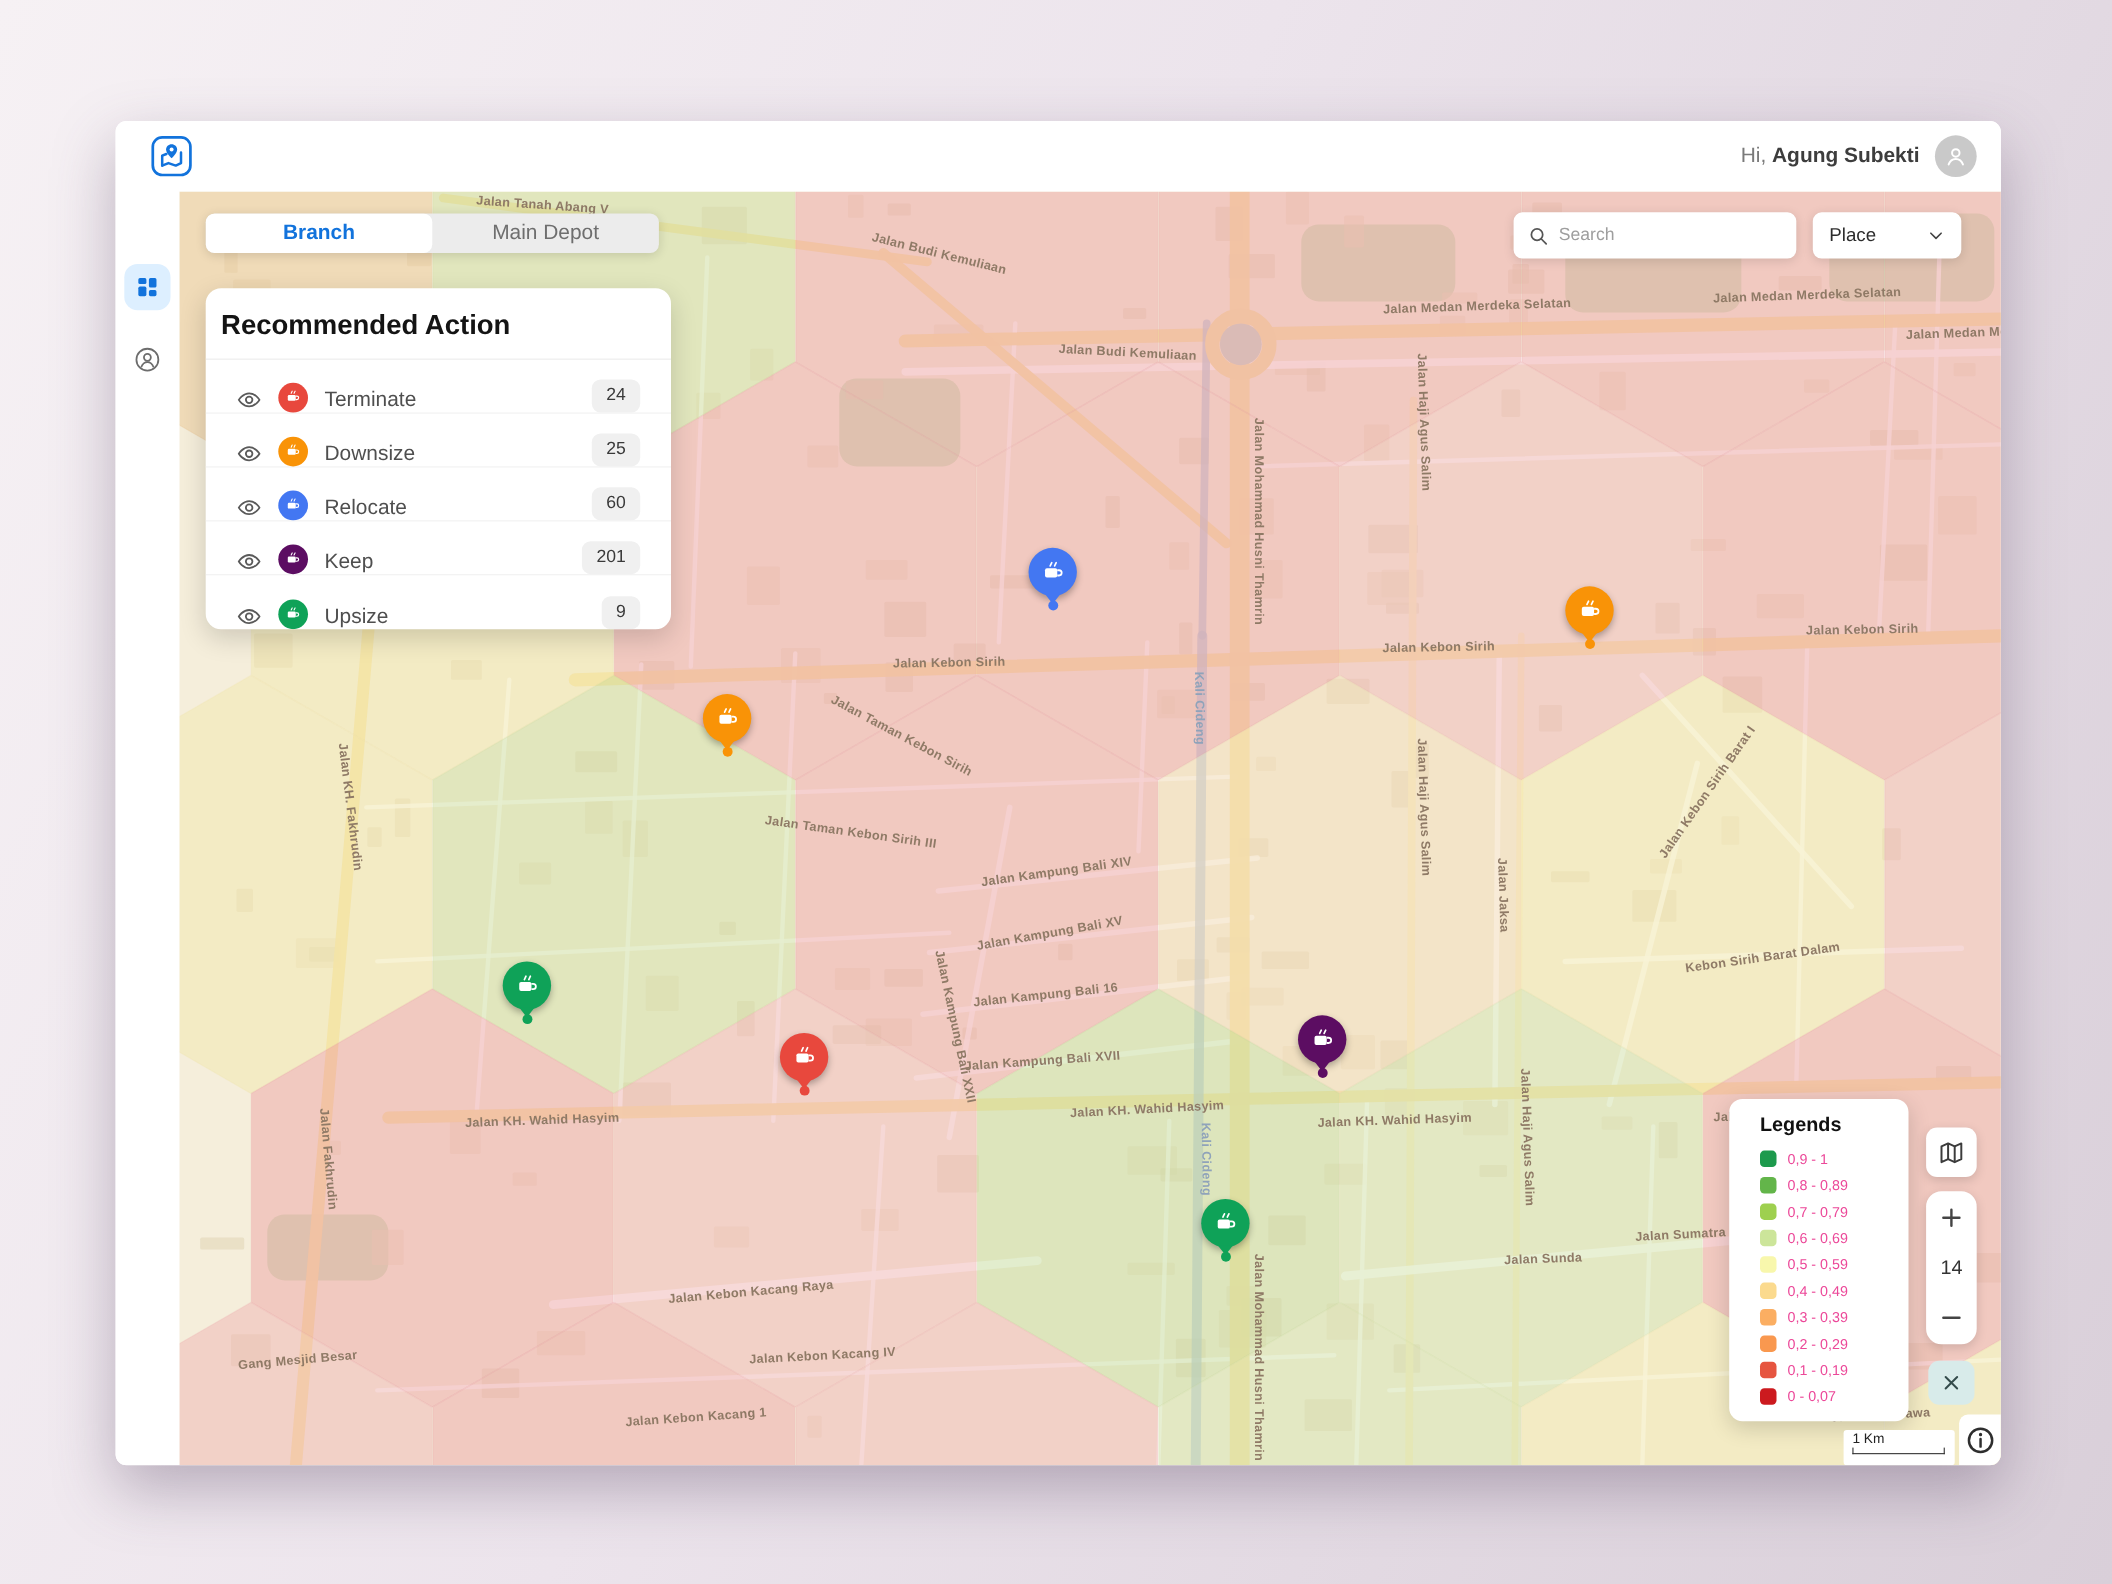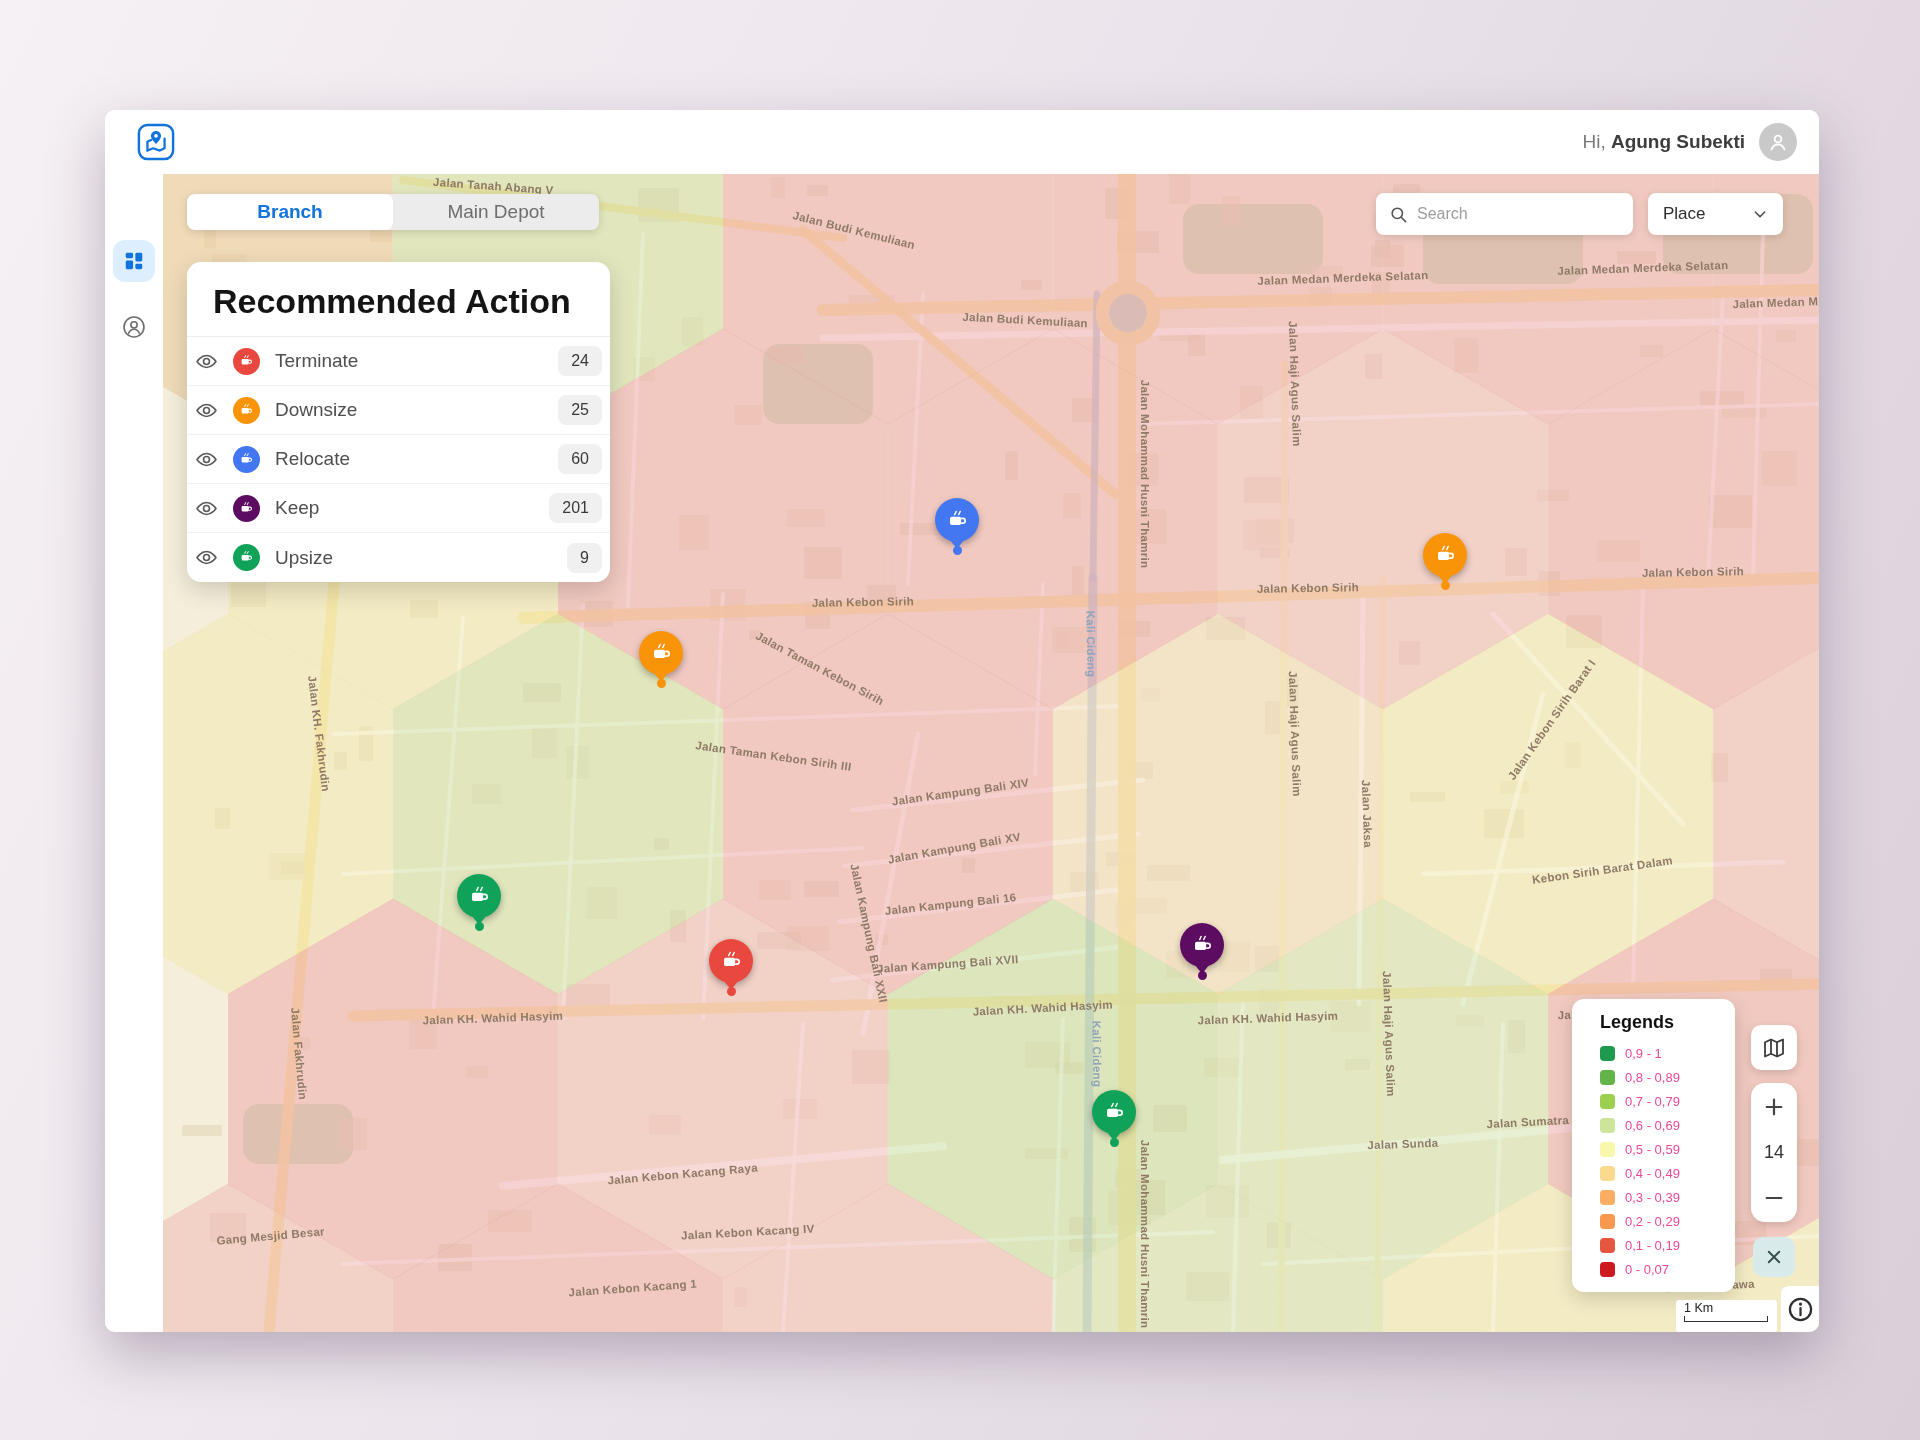--- a/index.html
+++ b/index.html
@@ -45,23 +45,23 @@
   
   .tabs { position:absolute; left:24px; top:20px; display:flex; background:#ececec; border-radius:8px;
     box-shadow:0 2px 10px rgba(0,0,0,.14); z-index:20; overflow:hidden; }
   .tab { width:206px; height:36px; border:none; background:transparent; font-family:inherit;
     font-size:19px; color:#6e6e6e; cursor:pointer; }
   .tab.active { background:#fff; color:#1273dc; font-weight:700; border-radius:8px; }
 
   
   .panel { position:absolute; left:24px; top:88px; width:423px; background:#fff; border-radius:14px;
     box-shadow:0 8px 24px rgba(0,0,0,.16); z-index:20; overflow:hidden; }
-  .panel-title { padding:20px 26px 15px; font-size:34px; font-weight:700; color:#141414;
+  .panel-title { padding:20px 14px 15px; font-size:25px; font-weight:700; color:#141414;
     border-bottom:1px solid #ececec; }
-  .row { display:flex; align-items:center; gap:15px; height:49px; padding:0 8px;
+  .row { display:flex; align-items:flex-end; gap:15px; height:49px; padding:0 28px;
     border-bottom:1px solid #f1f1f1; }
   .row:last-child { border-bottom:none; }
   .eye { width:23px; height:23px; cursor:pointer; flex:0 0 auto; }
   .acticon { width:27px; height:27px; border-radius:50%; display:flex; align-items:center;
     justify-content:center; flex:0 0 auto; }
   .acticon svg { width:15px; height:15px; }
   .row-label { flex:1; font-size:19px; color:#4f4f4f; }
   .badge { background:#f0f0f0; border-radius:8px; padding:6px 13px; font-size:16px; color:#3a3a3a;
     min-width:30px; text-align:center; }
 

